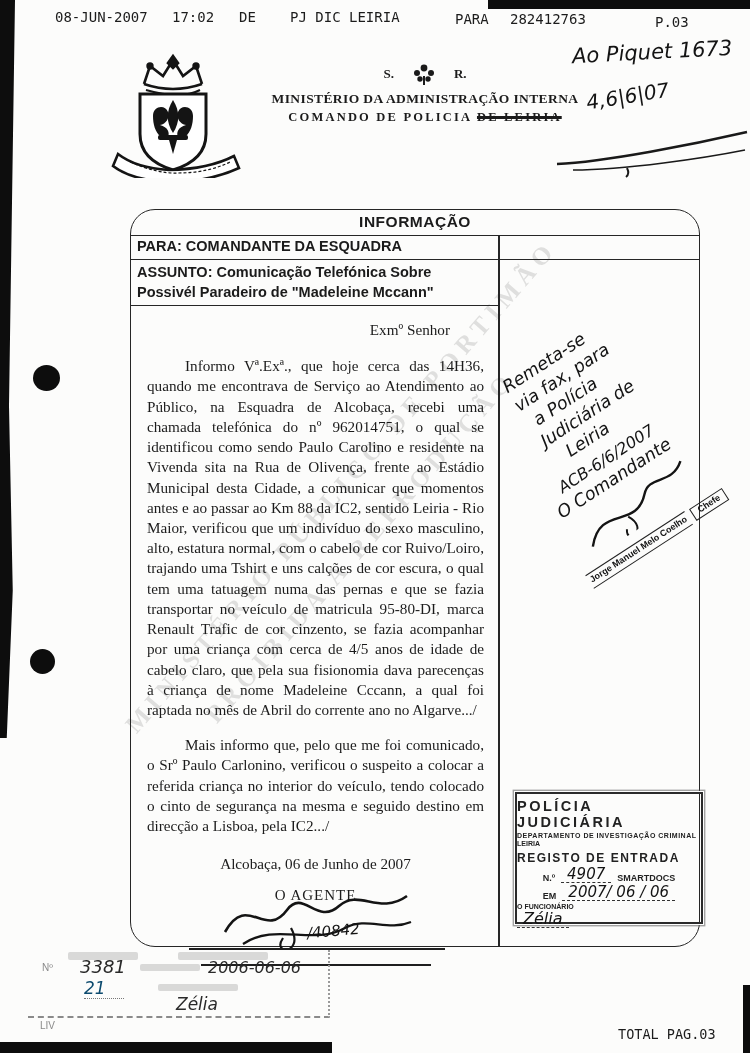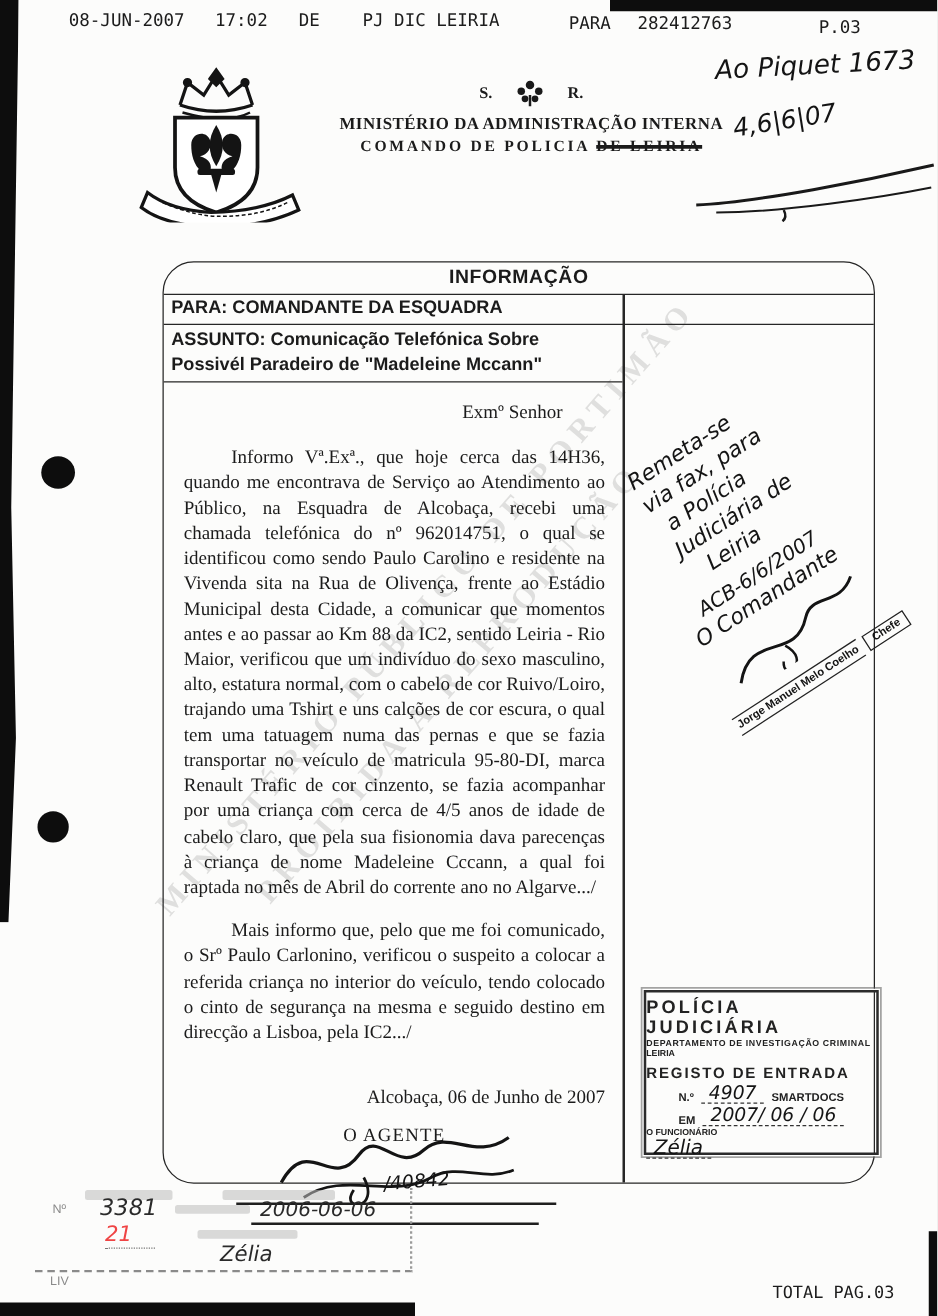--- a/index.html
+++ b/index.html
@@ -135,21 +135,21 @@
     <div class="trow hdr" style="top:26px;height:24px;border-bottom:1.6px solid #262626;">PARA: COMANDANTE DA ESQUADRA</div>
 
     <div class="trow hdr" style="top:50px;height:46px;border-bottom:1.6px solid #262626;width:367px;line-height:1.4;">ASSUNTO: Comunicação Telefónica Sobre Possivél Paradeiro de "Madeleine Mccann"</div>
 
     <div class="abs" style="left:367px;top:26px;width:1.6px;height:710px;background:#262626;"></div>
 
     <div class="abs bodycell" style="left:0;top:96px;width:367px;height:640px;padding:6px 14px 0 16px;box-sizing:border-box;">
       <div class="salut">Exmº Senhor</div>
       <p>Informo Vª.Exª., que hoje cerca das 14H36, quando me encontrava de Serviço ao Atendimento ao Público, na Esquadra de Alcobaça, recebi uma chamada telefónica do nº 962014751, o qual se identificou como sendo Paulo Carolino e residente na Vivenda sita na Rua de Olivença, frente ao Estádio Municipal desta Cidade, a comunicar que momentos antes e ao passar ao Km 88 da IC2, sentido Leiria - Rio Maior, verificou que um indivíduo do sexo masculino, alto, estatura normal, com o cabelo de cor Ruivo/Loiro, trajando uma Tshirt e uns calções de cor escura, o qual tem uma tatuagem numa das pernas e que se fazia transportar no veículo de matricula 95-80-DI, marca Renault Trafic de cor cinzento, se fazia acompanhar por uma criança com cerca de 4/5 anos de idade de cabelo claro, que pela sua fisionomia dava parecenças à criança de nome Madeleine Cccann, a qual foi raptada no mês de Abril do corrente ano no Algarve.../</p>
       <p>Mais informo que, pelo que me foi comunicado, o Srº Paulo Carlonino, verificou o suspeito a colocar a referida criança no interior do veículo, tendo colocado o cinto de segurança na mesma e seguido destino em direcção a Lisboa, pela IC2.../</p>
-      <div class="center" style="margin-top:32px;text-align:right;">Alcobaça, 06 de Junho de 2007</div>
+      <div class="center" style="margin-top:18px;">Alcobaça, 06 de Junho de 2007</div>
 
       <div style="position:relative;height:100px;margin-top:12px;">
         <div class="center" style="font-size:15px;letter-spacing:1px;">O AGENTE</div>
         <svg class="abs" style="left:70px;top:-6px;" width="200" height="70" viewBox="0 0 200 70">
           <path d="M8,52 C30,12 48,60 70,30 C86,8 100,46 122,26 C142,8 162,36 190,16" stroke="#141414" stroke-width="2.6" fill="none"></path>
           <path d="M26,64 C58,42 96,66 128,48 C150,36 170,52 194,42" stroke="#141414" stroke-width="2.2" fill="none"></path>
           <path d="M66,58 c-12,18 22,16 8,-10" stroke="#141414" stroke-width="2.2" fill="none"></path>
         </svg>
         <span class="abs hand" style="left:160px;top:36px;font-size:15px;transform:rotate(-5deg);">/40842</span>
         <div class="abs sigline" style="left:42px;top:62px;width:256px;"></div>
@@ -196,19 +196,19 @@
   </div>
 
   <div id="entry-stamp" class="abs" style="left:28px;top:950px;width:300px;height:66px;border-right:2px dotted #9a9a9a;border-bottom:2px dashed #8a8a8a;">
     <div class="abs blur" style="left:40px;top:2px;width:70px;height:8px;"></div>
     <div class="abs blur" style="left:150px;top:2px;width:90px;height:8px;"></div>
     <span class="abs" style="left:14px;top:12px;font-size:10px;">Nº</span>
     <span class="abs hand" style="left:52px;top:6px;font-size:18px;color:#2a2a2a;">3381</span>
     <div class="abs blur" style="left:112px;top:14px;width:60px;height:7px;"></div>
     <span class="abs hand" style="left:180px;top:8px;font-size:16px;color:#2a2a2a;">2006-06-06</span>
     <span class="abs" style="left:12px;top:34px;font-size:10px;margin-top:36px;">LIV</span>
-    <span class="abs hand" style="left:56px;top:28px;font-size:17px;color:#ef4444;border-bottom:1.4px dotted #777;padding-right:18px;">21</span>
+    <span class="abs hand" style="left:56px;top:28px;font-size:17px;color:#0c4a6e;border-bottom:1.4px dotted #777;padding-right:18px;">21</span>
     <div class="abs blur" style="left:130px;top:34px;width:80px;height:7px;"></div>
     <span class="abs hand" style="left:148px;top:44px;font-size:17px;color:#2a2a2a;">Zélia</span>
   </div>
 
   <div class="abs fax" style="left:618px;top:1026px;font-size:13.5px;">TOTAL PAG.03</div>
 </div>
 
 </body></html>

